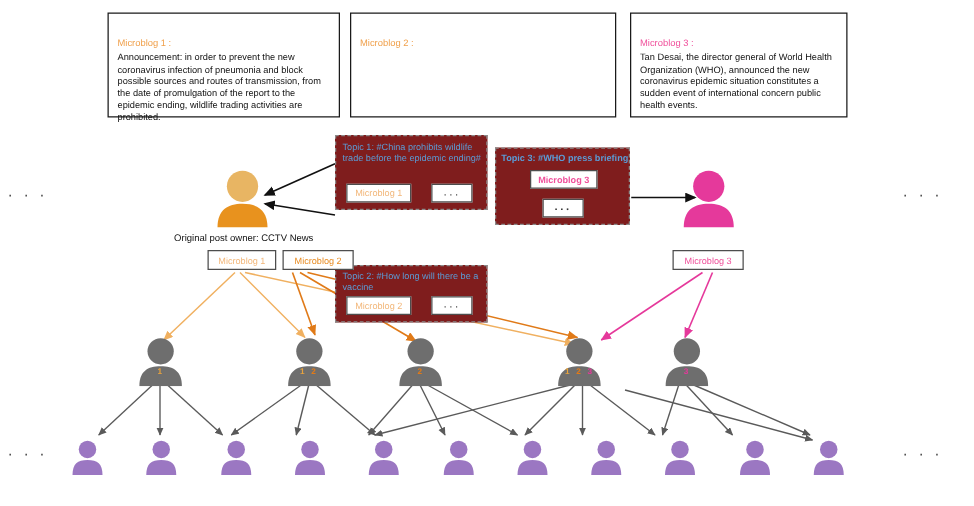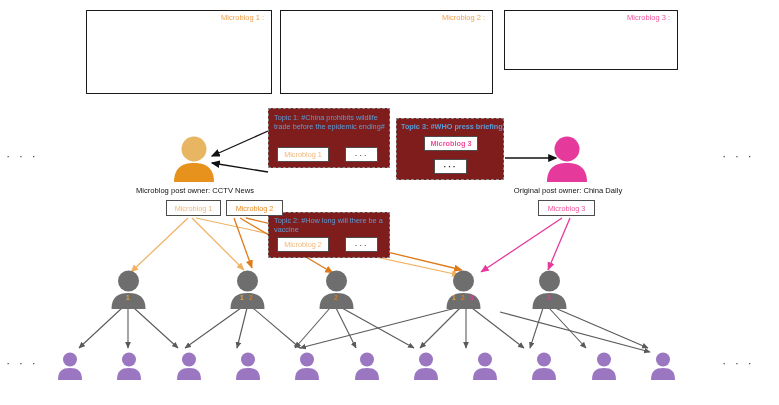--- a/index.html
+++ b/index.html
@@ -1,19 +1,19 @@
 <!DOCTYPE html>
 <html><head>
 <meta charset="utf-8">
 <style>
   html,body{margin:0;padding:0;}
   body{width:779px;height:405px;background:#ffffff;font-family:"Liberation Sans",sans-serif;overflow:hidden;position:relative;}
   #stage{position:relative;width:779px;height:405px;}
 
-  .mb-box{position:absolute;border:1.5px solid #1a1a1a;background:#fff;box-sizing:border-box;padding:2px 7px 5px 7px;text-align:right;}
+  .mb-box{position:absolute;border:1.5px solid #1a1a1a;background:#fff;box-sizing:border-box;padding:19px 7px 5px 7px;}
   .mb-title{font-size:7.5px;line-height:10px;margin-bottom:1px;font-weight:400;}
   .mb-title.c-orange{color:#f0a04b;}
   .mb-title.c-pink{color:#f0509b;}
   .mb-body{font-size:7.4px;line-height:9.6px;color:#111;}
 
   .person{position:absolute;}
   .person svg{display:block;}
   .owner-label{position:absolute;font-size:7.6px;color:#111;white-space:nowrap;text-align:center;}
 
   .tag{position:absolute;border:1.5px solid #4d4d4d;background:#fff;box-sizing:border-box;font-size:7.3px;
@@ -92,28 +92,30 @@
     <path d="M472,308 L524,348" stroke="#5a5a5a" stroke-width="1.1" fill="none" marker-end="url(#ahGray)"></path>
 
     <path d="M543,308 L530,348" stroke="#5a5a5a" stroke-width="1.1" fill="none" marker-end="url(#ahGray)"></path>
     <path d="M549,308 L586,348" stroke="#5a5a5a" stroke-width="1.1" fill="none" marker-end="url(#ahGray)"></path>
     <path d="M555,308 L648,348" stroke="#5a5a5a" stroke-width="1.1" fill="none" marker-end="url(#ahGray)"></path>
     <path d="M500,312 L650,352" stroke="#5a5a5a" stroke-width="1.1" fill="none" marker-end="url(#ahGray)"></path>
   </svg>
 
   <div class="mb-box" style="left:86px;top:10px;width:186px;height:84px;">
     <div class="mb-title c-orange">Microblog 1 :</div>
+    <div class="mb-body">Announcement: in order to prevent the new coronavirus infection of pneumonia and block possible sources and routes of transmission, from the date of promulgation of the report to the epidemic ending, wildlife trading activities are prohibited.</div>
   </div>
 
   <div class="mb-box" style="left:280px;top:10px;width:213px;height:84px;">
     <div class="mb-title c-orange">Microblog 2 :</div>
   </div>
 
-  <div class="mb-box" style="left:504px;top:10px;width:174px;height:60px;">
+  <div class="mb-box" style="left:504px;top:10px;width:174px;height:84px;">
     <div class="mb-title c-pink">Microblog 3 :</div>
+    <div class="mb-body">Tan Desai, the director general of World Health Organization (WHO), announced the new coronavirus epidemic situation constitutes a sudden event of international concern public health events.</div>
   </div>
 
   <div class="topic-box" style="left:268px;top:108px;width:122px;height:60px;">
     <div class="topic-label" style="left:5px;top:4px;width:112px;">Topic 1: #China prohibits wildlife trade before the epidemic ending#</div>
     <div class="tag orange-dim" style="left:8px;top:38px;width:52px;height:15px;">Microblog 1</div>
     <div class="tag dots" style="left:76px;top:38px;width:33px;height:15px;">···</div>
   </div>
 
   <div class="topic-box" style="left:268px;top:168px;width:122px;height:46px;margin-top:44px;">
     <div class="topic-label" style="left:5px;top:3px;width:114px;">Topic 2: #How long will there be a vaccine</div>
@@ -126,31 +128,30 @@
     <div class="tag pink" style="left:27px;top:17px;width:54px;height:15px;">Microblog 3</div>
     <div class="tag dots" style="left:37px;top:40px;width:33px;height:15px;">···</div>
   </div>
 
   <div class="person" style="left:172px;top:136px;">
     <svg width="44" height="46" viewBox="0 0 44 46">
       <circle cx="22" cy="13" r="12.5" fill="#e8b563"></circle>
       <path d="M2,46 C2,32 10,27 22,27 C34,27 42,32 42,46 Z" fill="#e8921e"></path>
     </svg>
   </div>
-  <div class="owner-label" style="left:122px;top:186px;width:146px;">Microblog post owner: CCTV News</div>
+  <div class="owner-label" style="left:122px;top:186px;width:146px;">Original post owner: CCTV News</div>
   <div class="tag orange-dim" style="left:166px;top:200px;width:55px;height:16px;">Microblog 1</div>
   <div class="tag orange" style="left:226px;top:200px;width:57px;height:16px;">Microblog 2</div>
 
   <div class="person" style="left:545px;top:136px;">
     <svg width="44" height="46" viewBox="0 0 44 46">
       <circle cx="22" cy="13" r="12.5" fill="#e5399b"></circle>
       <path d="M2,46 C2,32 10,27 22,27 C34,27 42,32 42,46 Z" fill="#e5399b"></path>
     </svg>
   </div>
-  <div class="owner-label" style="left:494px;top:186px;width:148px;">Original post owner: China Daily</div>
   <div class="tag pink" style="left:538px;top:200px;width:57px;height:16px;">Microblog 3</div>
 
   <div class="person" style="left:110px;top:270px;">
     <svg width="37" height="39" viewBox="0 0 37 39">
       <circle cx="18.5" cy="11" r="10.5" fill="#6e6e6e"></circle>
       <path d="M1.5,39 C1.5,27 8,23 18.5,23 C29,23 35.5,27 35.5,39 Z" fill="#6e6e6e"></path>
     </svg>
   </div>
   <div class="avnum n1" style="left:126px;top:294px;">1</div>
 

